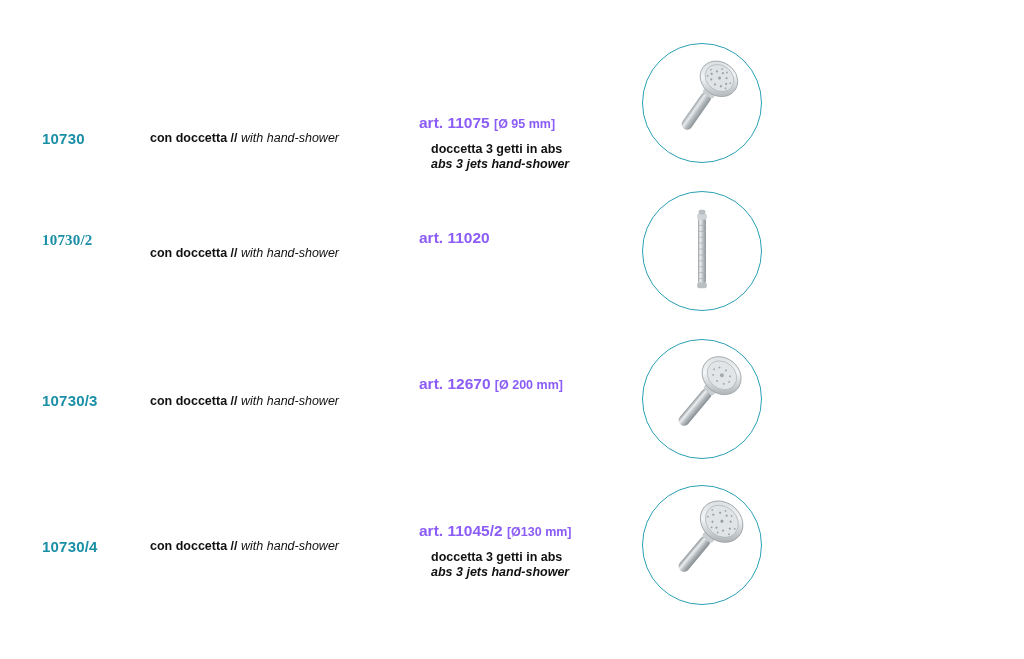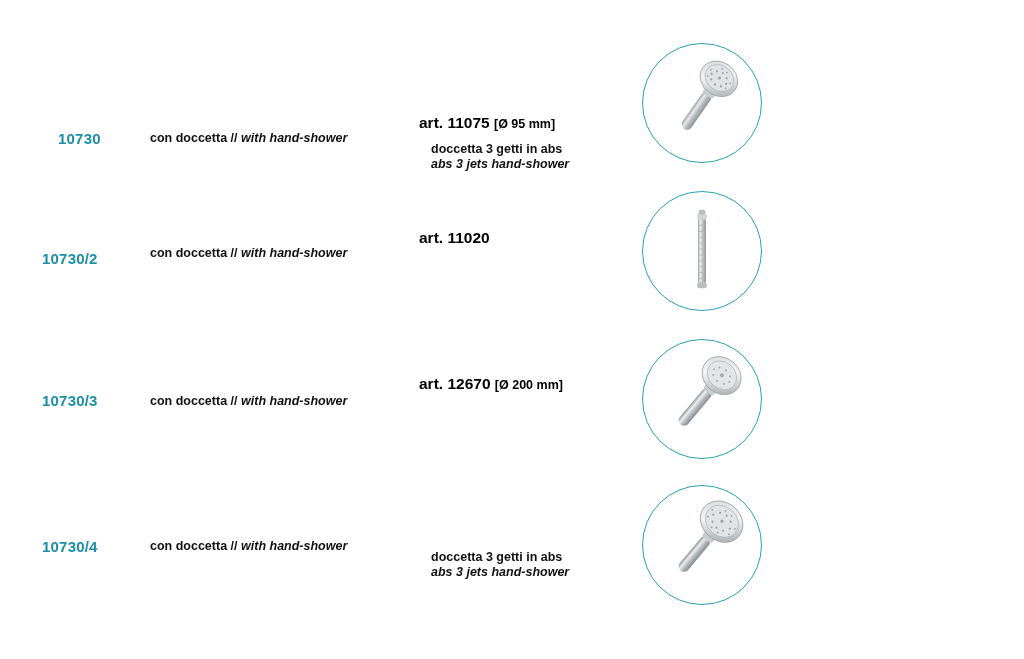--- a/index.html
+++ b/index.html
@@ -41,28 +41,28 @@
     color: #111111;
   }
   .desc .it {
     font-weight: bold;
   }
   .desc .sep {
     font-weight: bold;
   }
   .desc .en {
     font-style: italic;
-    font-weight: bold;
+    font-weight: normal;
   }
   .art {
     position: absolute;
     left: 419px;
     font-size: 15.5px;
     font-weight: bold;
-    color: #000000;
+    color: #8b5cf6;
     white-space: nowrap;
   }
   .art .dim {
     font-size: 12.5px;
     font-weight: bold;
   }
   .spec {
     position: absolute;
     left: 419px;
     font-size: 12.5px;
@@ -93,21 +93,21 @@
     width: 100%;
     height: 100%;
   }
 </style>
 </head>
 <body>
 
 <div class="page">
 
   <div class="row" style="top:32px;">
-    <div class="code" style="top:98px;margin-left:16px;">10730</div>
+    <div class="code" style="top:98px;">10730</div>
     <div class="desc" style="top:99px;">
       <span class="it">con doccetta</span>
       <span class="sep">//</span>
       <span class="en">with hand-shower</span>
     </div>
     <div class="art" style="top:82px;">
       <span>art. 11075</span>
       <span class="dim">[Ø 95 mm]</span>
     </div>
     <div class="spec" style="top:110px;">
@@ -150,21 +150,21 @@
               <circle cx="72" cy="27" r="0.9"></circle>
             <circle cx="49" cy="34" r="0.9"></circle>
               <circle cx="71" cy="34" r="0.9"></circle>
           </g>
         </g>
       </svg>
     </div>
   </div>
 
   <div class="row" style="top:180px;">
-    <div class="code" style="top:70px;">10730/2</div>
+    <div class="code" style="top:52px;font-family:Liberation Serif, serif;">10730/2</div>
     <div class="desc" style="top:66px;">
       <span class="it">con doccetta</span>
       <span class="sep">//</span>
       <span class="en">with hand-shower</span>
     </div>
     <div class="art" style="top:49px;">
       <span>art. 11020</span>
       <span class="dim"></span>
     </div>
     <div class="circle" style="left:642px; top:11px; width:118px; height:118px;">
@@ -245,20 +245,24 @@
       </svg>
     </div>
   </div>
 
   <div class="row" style="top:474px;">
     <div class="code" style="top:64px;">10730/4</div>
     <div class="desc" style="top:65px;">
       <span class="it">con doccetta</span>
       <span class="sep">//</span>
       <span class="en">with hand-shower</span>
+    </div>
+    <div class="art" style="top:48px;">
+      <span>art. 11045/2</span>
+      <span class="dim">[Ø130 mm]</span>
     </div>
     <div class="spec" style="top:76px;">
       <span class="l1">doccetta 3 getti in abs</span>
       <span class="l2">abs 3 jets hand-shower</span>
     </div>
     <div class="circle" style="left:642px; top:11px; width:118px; height:118px;">
       <svg class="prod" viewBox="0 0 120 120">
         <defs>
           <linearGradient id="g4a" x1="0" y1="0" x2="1" y2="0">
             <stop offset="0" stop-color="#8a9094"></stop>

